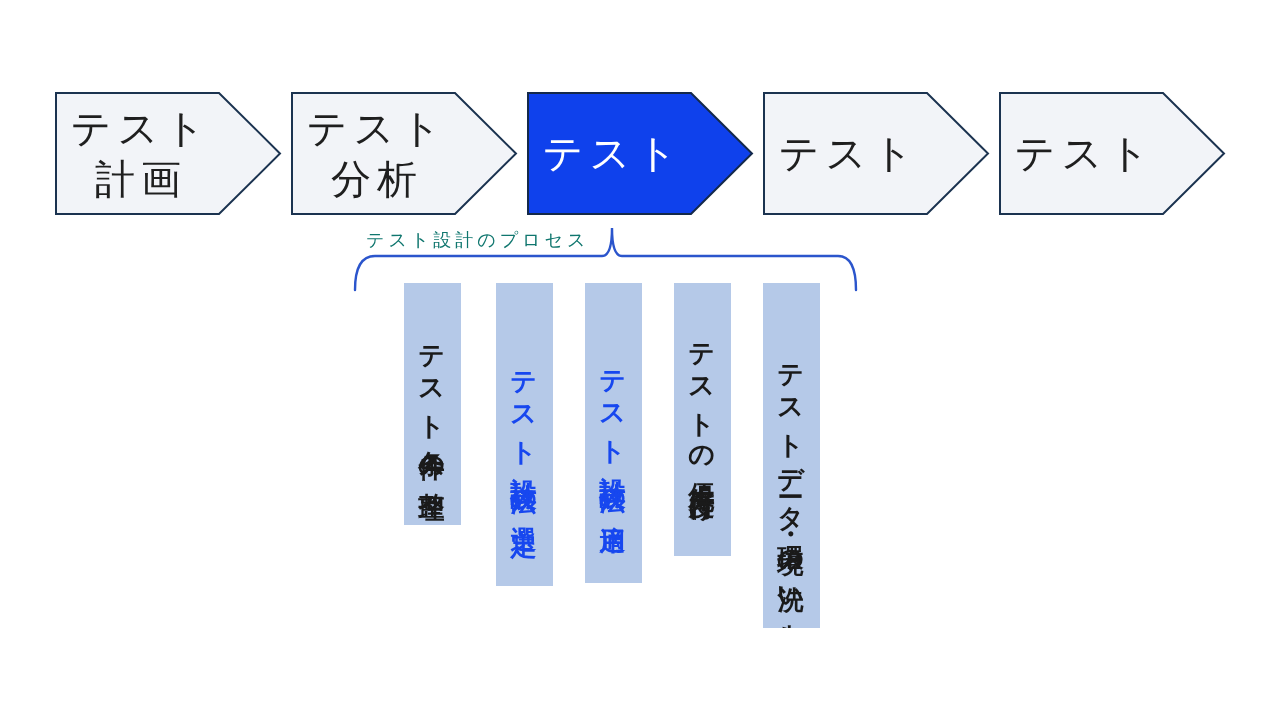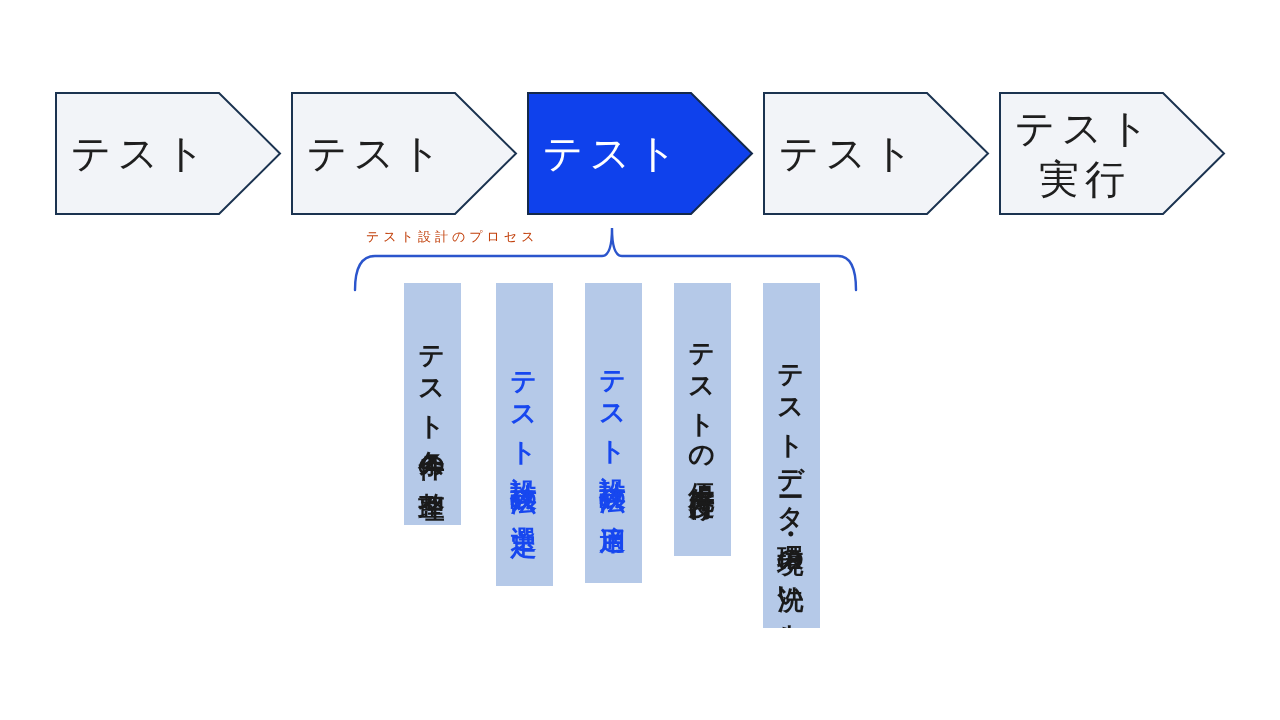--- a/index.html
+++ b/index.html
@@ -15,21 +15,21 @@
   .chev-label{
     position:absolute;left:0;top:0;width:166px;height:100%;
     display:flex;flex-direction:column;align-items:center;justify-content:center;
     font-size:40px;line-height:51px;font-weight:300;color:#1f1f1f;
     letter-spacing:6px;text-indent:6px;white-space:nowrap;
   }
   .chevron.highlight .chev-label{color:#ffffff;}
   
   .process-label{
     position:absolute;left:366px;top:228px;
-    font-size:13px;letter-spacing:4px;color:#c2410c;white-space:nowrap;
+    font-size:18px;letter-spacing:4px;color:#0f766e;white-space:nowrap;
   }
   .brace-svg{position:absolute;left:350px;top:215px;}
   .brace-path{fill:none;stroke:#2b55cc;stroke-width:2.4;stroke-linecap:round;}
   
   .step{
     position:absolute;top:283px;width:57px;background:#b5c9e8;
     display:flex;justify-content:center;align-items:center;
   }
   .step span{
     writing-mode:vertical-rl;text-orientation:mixed;
@@ -47,29 +47,31 @@
 <body>
 
 <div id="canvas">
 
   <div class="chevron" style="left:55px">
     <svg width="227" height="123" viewBox="0 0 227 123">
       <polygon class="chev-shape" points="1,1 164,1 225,61.5 164,122 1,122"></polygon>
     </svg>
     <div class="chev-label">
       <span>テスト</span>
+      <span>計画</span>
     </div>
   </div>
 
   <div class="chevron" style="left:291px">
     <svg width="227" height="123" viewBox="0 0 227 123">
       <polygon class="chev-shape" points="1,1 164,1 225,61.5 164,122 1,122"></polygon>
     </svg>
     <div class="chev-label">
       <span>テスト</span>
+      <span>分析</span>
     </div>
   </div>
 
   <div class="chevron highlight" style="left:527px">
     <svg width="227" height="123" viewBox="0 0 227 123">
       <polygon class="chev-shape" points="1,1 164,1 225,61.5 164,122 1,122"></polygon>
     </svg>
     <div class="chev-label">
       <span>テスト</span>
     </div>
@@ -83,21 +85,20 @@
       <span>テスト</span>
     </div>
   </div>
 
   <div class="chevron" style="left:999px">
     <svg width="227" height="123" viewBox="0 0 227 123">
       <polygon class="chev-shape" points="1,1 164,1 225,61.5 164,122 1,122"></polygon>
     </svg>
     <div class="chev-label">
       <span>テスト</span>
-      <span>実行</span>
     </div>
   </div>
 
   <div class="process-label">テスト設計のプロセス</div>
 
   <svg class="brace-svg" width="520" height="85" viewBox="0 0 520 85">
     <path class="brace-path" d="M 5 75 Q 5 41 25 41 L 252 41 Q 262 41 262 13 Q 262 41 272 41 L 488 41 Q 506 41 506 75"></path>
   </svg>
 
   <div class="step s1">

